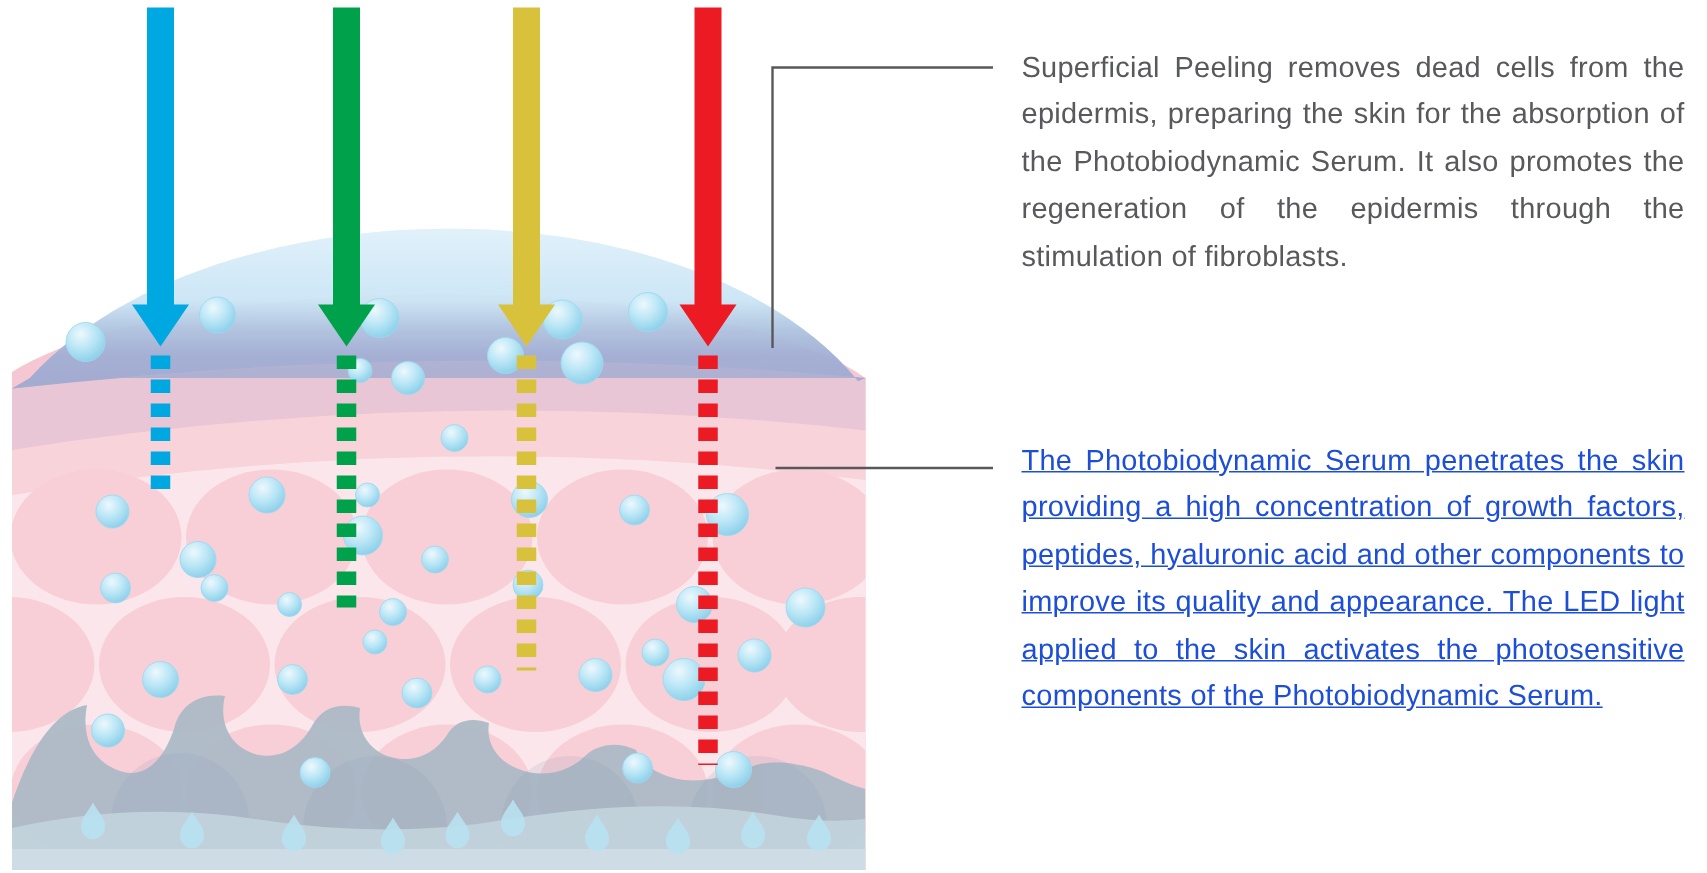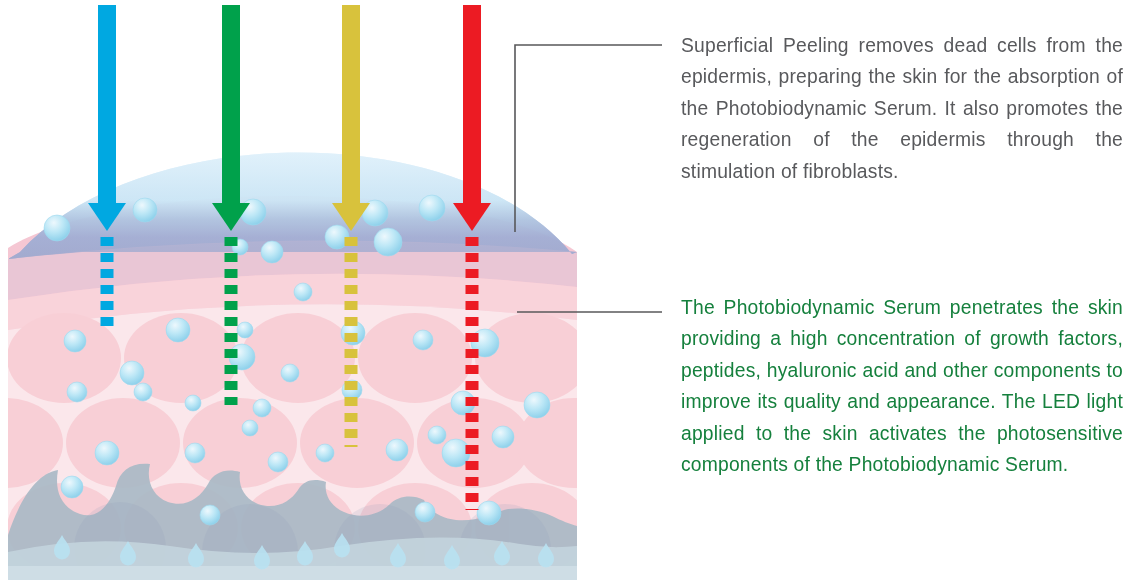--- a/index.html
+++ b/index.html
@@ -178,14 +178,14 @@
       <polygon points="453,203 491,203 472,231" fill="#EC1B23"></polygon>
       <line x1="472" y1="237" x2="472" y2="510" stroke-width="13" stroke-dasharray="9 7" stroke="#EC1B23"></line>
     </g>
 
     <polyline fill="none" stroke-width="1.6" points="515,232 515,45 662,45" stroke="#58585A"></polyline>
     <line stroke-width="1.6" x1="517" y1="312" x2="662" y2="312" stroke="#58585A"></line>
   </svg>
 
   <div class="para" id="para1" style="color: rgb(88, 89, 92);">Superficial Peeling removes dead cells from the epidermis, preparing the skin for the absorption of the Photobiodynamic Serum. It also promotes the regeneration of the epidermis through the stimulation of fibroblasts.</div>
 
-  <div class="para" id="para2" style="color: #15803d;">The Photobiodynamic Serum penetrates the skin providing a high concentration of growth factors, peptides, hyaluronic acid and other components to improve its quality and appearance. The LED light applied to the skin activates the photosensitive components of the Photobiodynamic Serum.</div>
+  <div class="para" id="para2" style="color: #1d4ed8; text-decoration: underline;">The Photobiodynamic Serum penetrates the skin providing a high concentration of growth factors, peptides, hyaluronic acid and other components to improve its quality and appearance. The LED light applied to the skin activates the photosensitive components of the Photobiodynamic Serum.</div>
 </div>
 
 </body></html>

